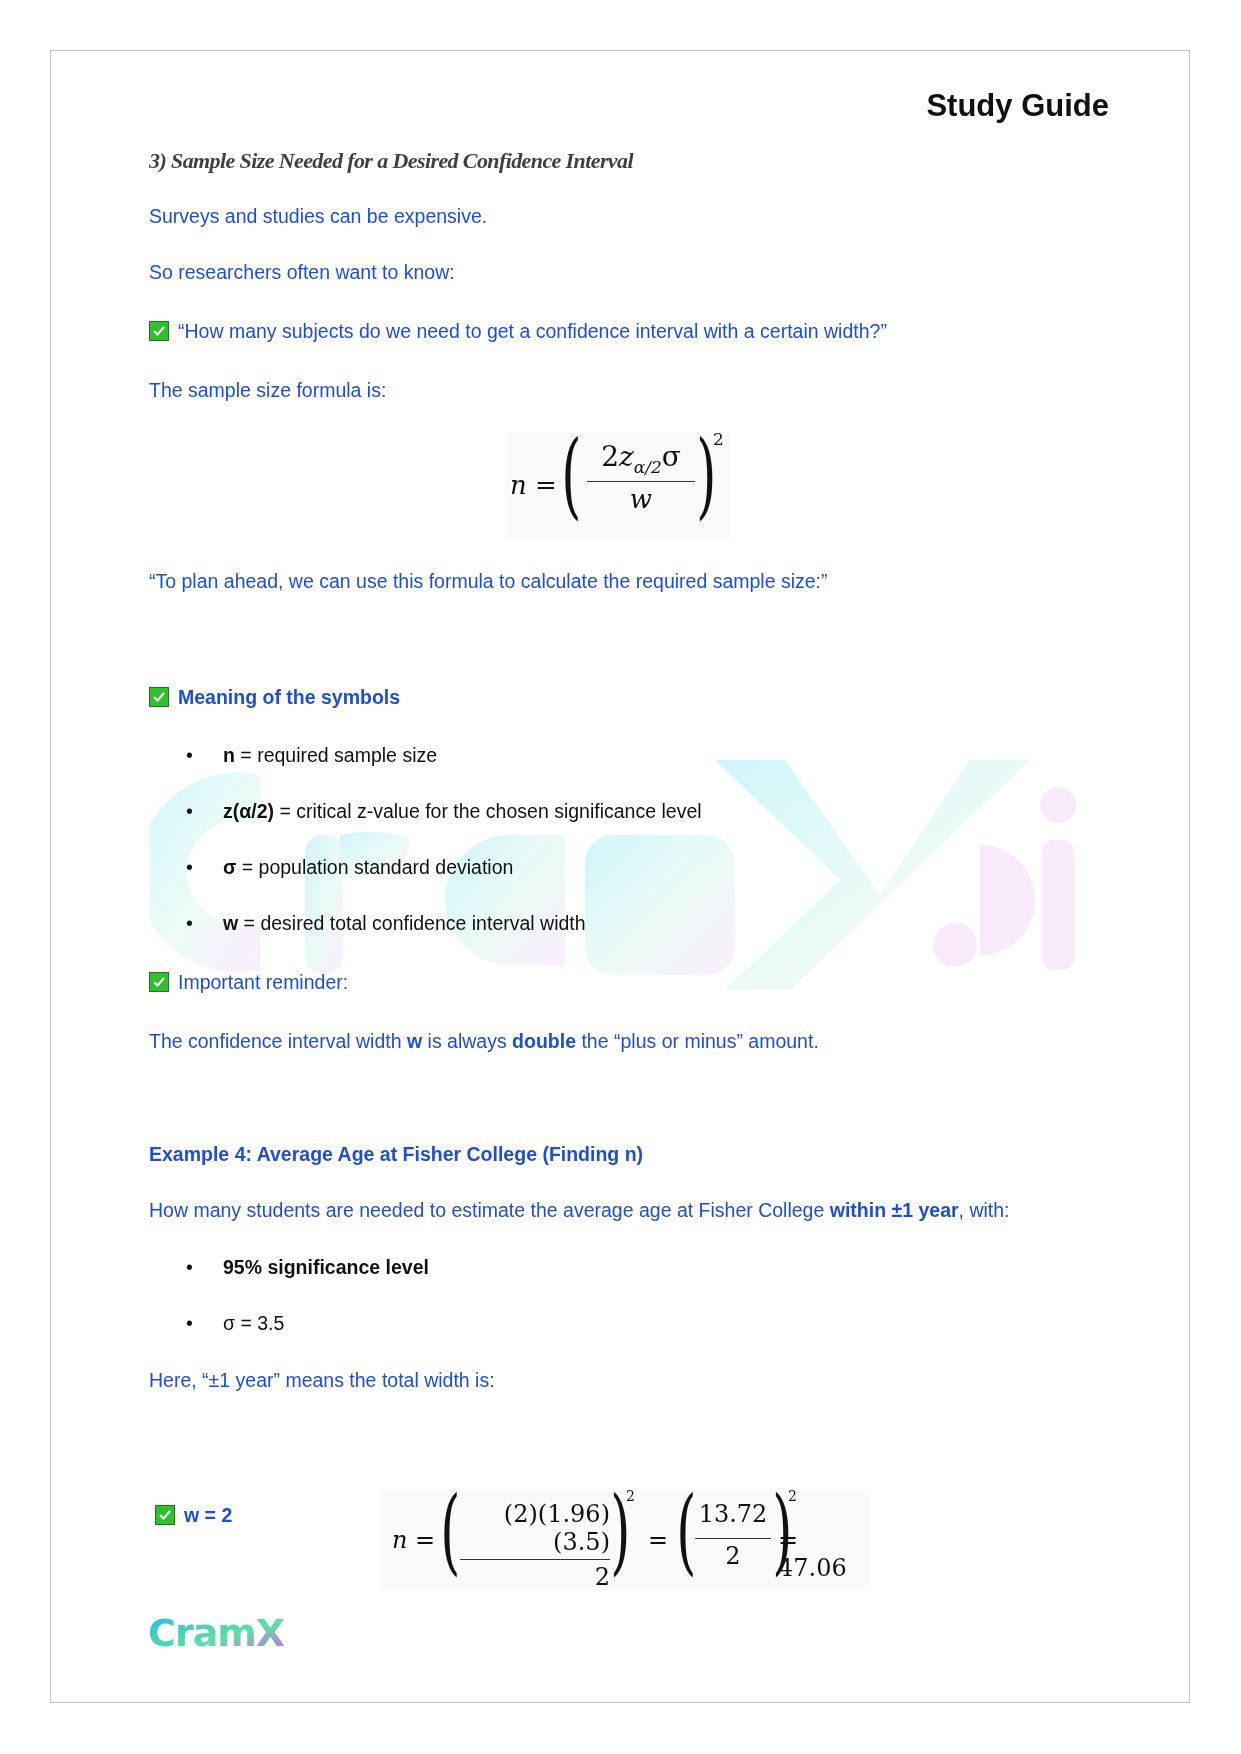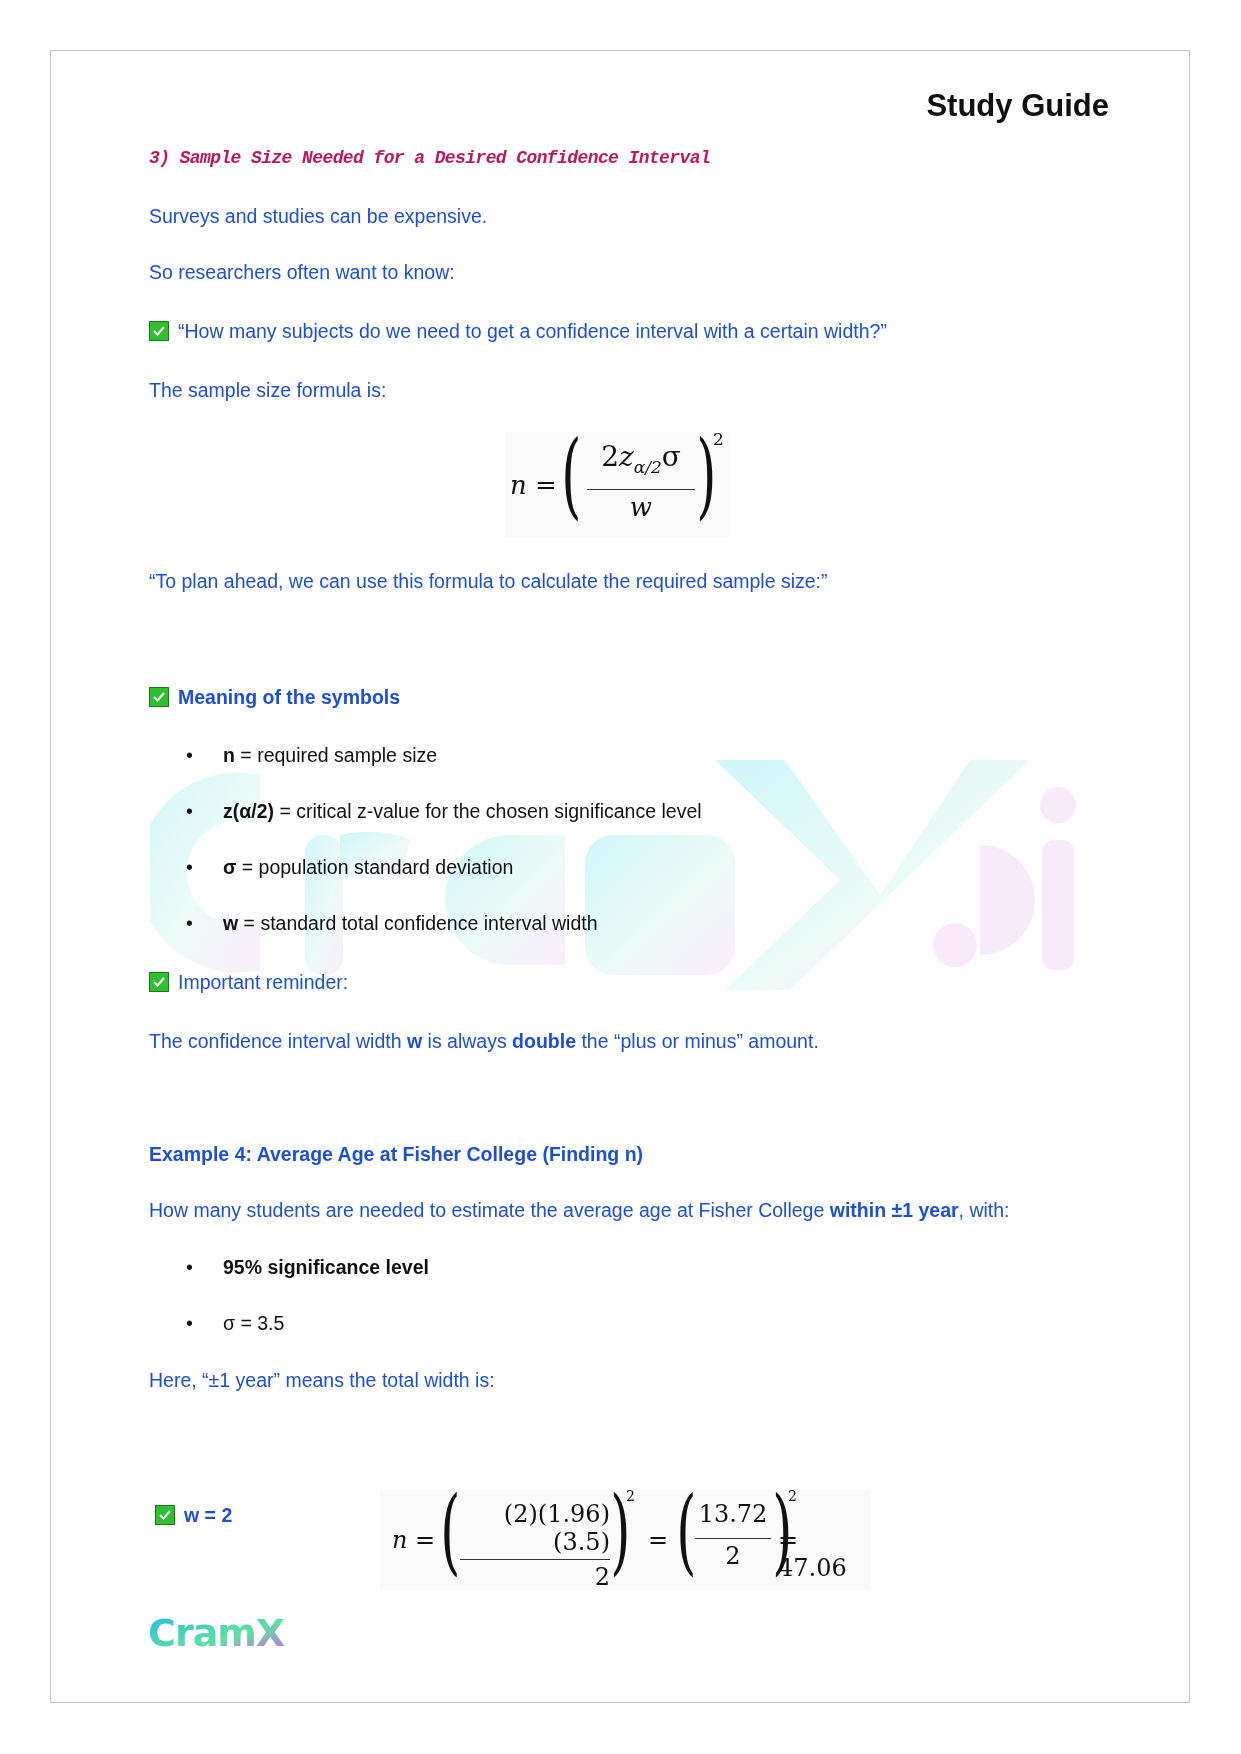--- a/index.html
+++ b/index.html
@@ -2,22 +2,22 @@
 <html><head>
 <meta charset="utf-8">
 <style>
   html, body { margin:0; padding:0; background:#ffffff; }
   body { width:1241px; height:1754px; position:relative; overflow:hidden;
          font-family:"Liberation Sans", sans-serif; color:#111; }
   .page { position:absolute; left:50px; top:50px; width:1140px; height:1653px;
           border:1.5px solid #c4c4c4; box-sizing:border-box; background:#fff; }
   .abs { position:absolute; }
   .doc-title { right:132px; top:88px; font-size:31px; font-weight:bold; color:#111; }
-  .section-title { left:149px; top:148px; font-size:18px; font-weight:bold; font-style:italic;
-                   color:#be185d; font-family:Liberation Mono, monospace; letter-spacing:-0.6px; }
+  .section-title { left:149px; top:148px; font-size:22px; font-weight:bold; font-style:italic;
+                   color:#404040; font-family:Liberation Serif, serif; letter-spacing:-0.6px; }
   .p { left:149px; font-size:19.5px; color:#1d4ed8; white-space:nowrap; }
   .check { display:inline-block; width:20px; height:20px; background:#2fbf2f; border:1.5px solid #1a7a1a;
            box-sizing:border-box; vertical-align:-3px; margin-right:9px; position:relative; }
   .check svg { position:absolute; left:2px; top:2px; }
   .bullet { position:absolute; left:186px; font-size:19.5px; }
   .bl-text { position:absolute; left:223px; font-size:19.5px; white-space:nowrap;text-align:center; }
   b { font-weight:bold; }
   .math { font-family:"DejaVu Serif", "Liberation Serif", serif; background:#fafafa; }
   .paren { font-size:94px; font-weight:200; line-height:1; vertical-align:middle; transform:scaleX(0.55); display:inline-block; }
   .watermark { position:absolute; left:150px; top:755px; width:935px; height:235px; pointer-events:none; }
@@ -62,21 +62,21 @@
         <path d="M2 7 L5.5 10.5 L12 3" stroke="#fff" stroke-width="2" fill="none"></path>
       </svg></span><span>“How many subjects do we need to get a confidence interval with a certain width?”</span>
 </div>
 
 <div class="abs p" style="top:379px">The sample size formula is:</div>
 
 <div class="abs math" style="left:505px; top:432px; width:225px; height:106px; font-size:26px;">
   <span style="position:absolute; left:5px; top:38px; font-style:italic;">n =</span>
   <span class="paren" style="position:absolute; left:48px; top:-4px;">(</span>
   <div style="position:absolute; left:82px; top:8px; width:108px; text-align:center;">
-    <div style="border-bottom:1.5px solid #333; padding-bottom:12px; font-size:28px;">
+    <div style="border-bottom:1.5px solid #333; padding-bottom:4px; font-size:28px;">
       <span>2</span><i>z</i><sub style="font-size:17px; font-style:italic;">α/2</sub><span>σ</span>
     </div>
     <div style="font-style:italic; padding-top:2px;">w</div>
   </div>
   <span class="paren" style="position:absolute; left:183px; top:-4px;">)</span>
   <span style="position:absolute; left:208px; top:-3px; font-size:17px;">2</span>
 </div>
 
 <div class="abs p" style="top:570px">“To plan ahead, we can use this formula to calculate the required sample size:”</div>
 
@@ -87,21 +87,21 @@
 </div>
 
 <div>
   <span class="bullet" style="top:744px">•</span>
   <span class="bl-text" style="top:744px"><b>n</b><span> = required sample size</span></span>
   <span class="bullet" style="top:800px">•</span>
   <span class="bl-text" style="top:800px"><b>z(α/2)</b><span> = critical z-value for the chosen significance level</span></span>
   <span class="bullet" style="top:856px">•</span>
   <span class="bl-text" style="top:856px"><b>σ</b><span> = population standard deviation</span></span>
   <span class="bullet" style="top:912px">•</span>
-  <span class="bl-text" style="top:912px"><b>w</b><span> = standard total confidence interval width</span></span>
+  <span class="bl-text" style="top:912px"><b>w</b><span> = desired total confidence interval width</span></span>
 </div>
 
 <div class="abs p" style="top:971px">
   <span class="check"><svg width="14" height="14" viewBox="0 0 14 14">
         <path d="M2 7 L5.5 10.5 L12 3" stroke="#fff" stroke-width="2" fill="none"></path>
       </svg></span><span>Important reminder:</span>
 </div>
 
 <div class="abs p" style="top:1030px"><span>The confidence interval width </span><b>w</b><span> is always </span><b>double</b><span> the “plus or minus” amount.</span></div>
 

